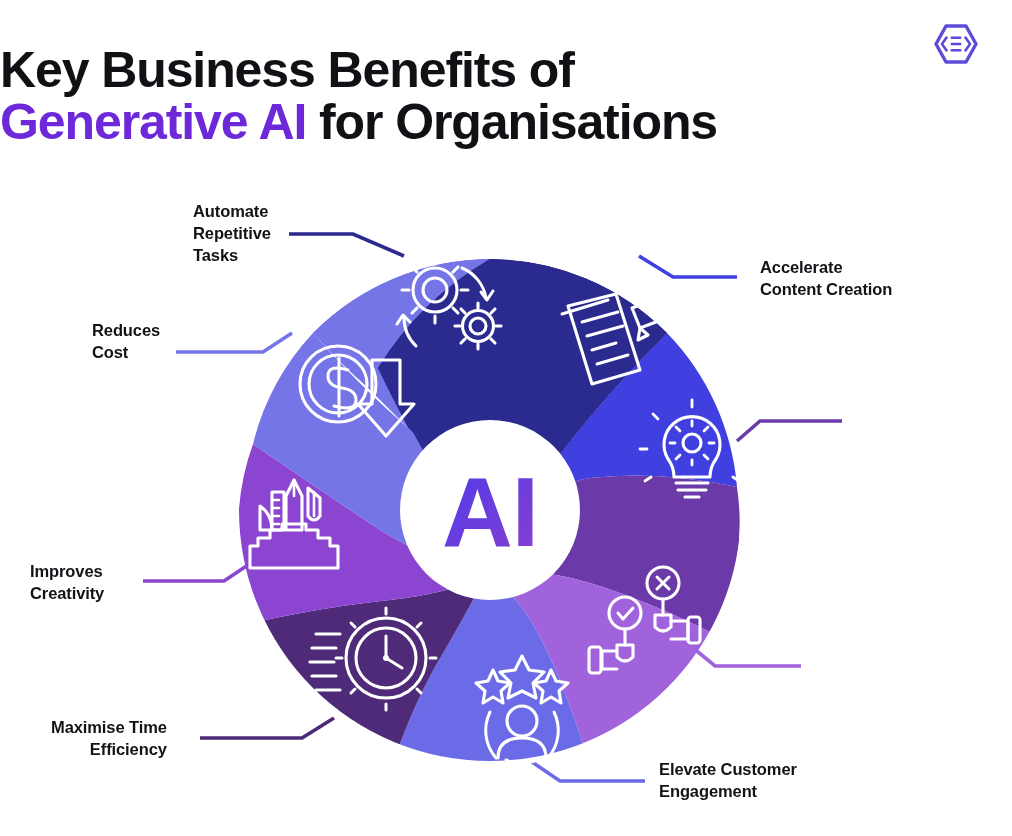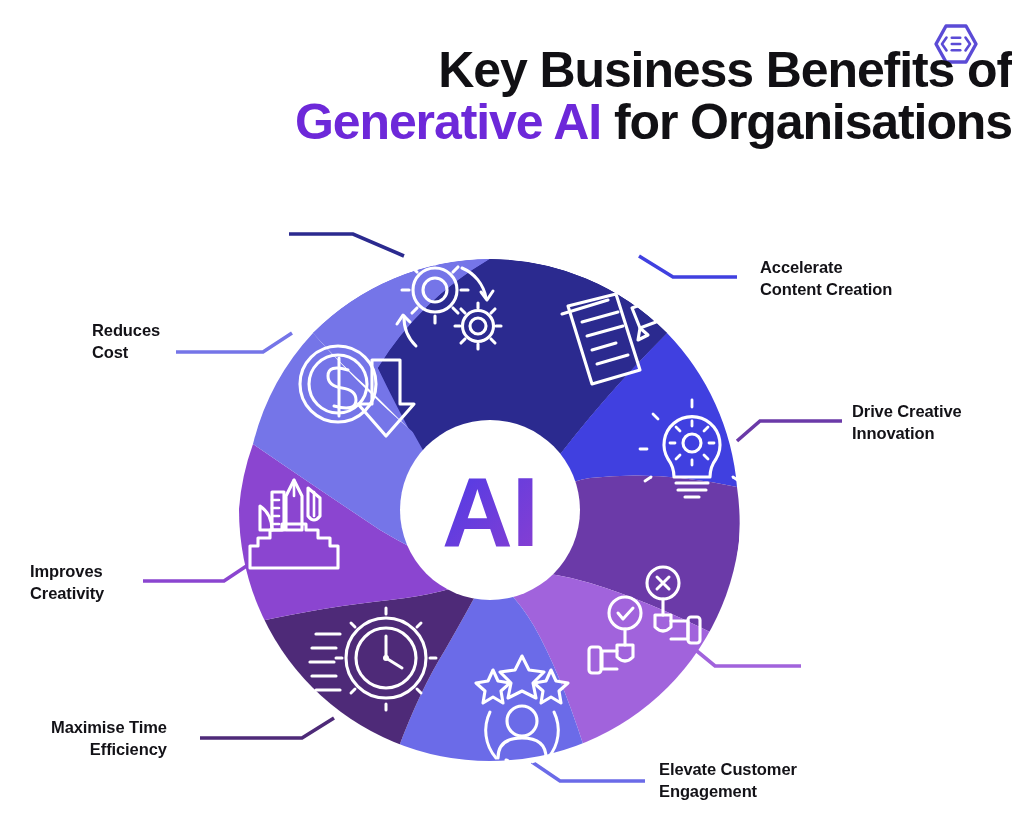--- a/index.html
+++ b/index.html
@@ -25,21 +25,21 @@
     width: 48px;
     height: 44px;
   }
 
   
   #title-block {
     position: absolute;
     left: 0;
     top: 44px;
     width: 1012px;
-    text-align: right;
+    text-align: left;
     line-height: 1.04;
   }
   .title-line {
     font-size: 50px;
     font-weight: 700;
     letter-spacing: -1.1px;
     color: #111014;
     white-space: nowrap;
   }
   .accent { color: #6d28d9; }
@@ -338,26 +338,27 @@
       <g transform="translate(290,338)">
         <circle cx="48" cy="46" r="38"></circle>
         <circle cx="48" cy="46" r="29"></circle>
         <path d="M58 32 Q38 26 38 38 Q38 48 52 50 Q66 52 66 62 Q66 74 44 68" stroke-width="3"></path>
         <path d="M49 20 L49 78" stroke-width="3"></path>
         <path d="M82 22 L110 22 L110 66 L124 66 L96 98 L68 66 L82 66 Z"></path>
       </g>
     </g>
   </svg>
 
+  <div class="label left" id="lbl-automate">Automate
+Repetitive
+Tasks</div>
   <div class="label left" id="lbl-reduces">Reduces
 Cost</div>
   <div class="label left" id="lbl-creativity">Improves
 Creativity</div>
   <div class="label left" id="lbl-time">Maximise Time
 Efficiency</div>
   <div class="label right" id="lbl-accelerate">Accelerate
 Content Creation</div>
-  <div class="label right" id="lbl-innovation">Drive Creative
-Innovation</div>
   <div class="label right" id="lbl-engagement">Elevate Customer
 Engagement</div>
 
 </div>
 
 </body></html>

